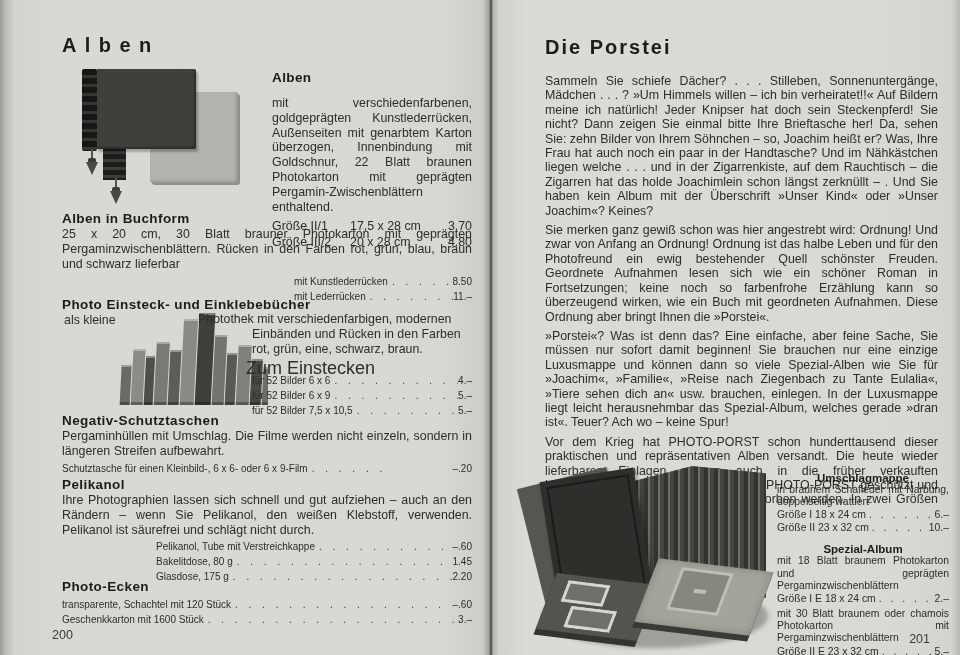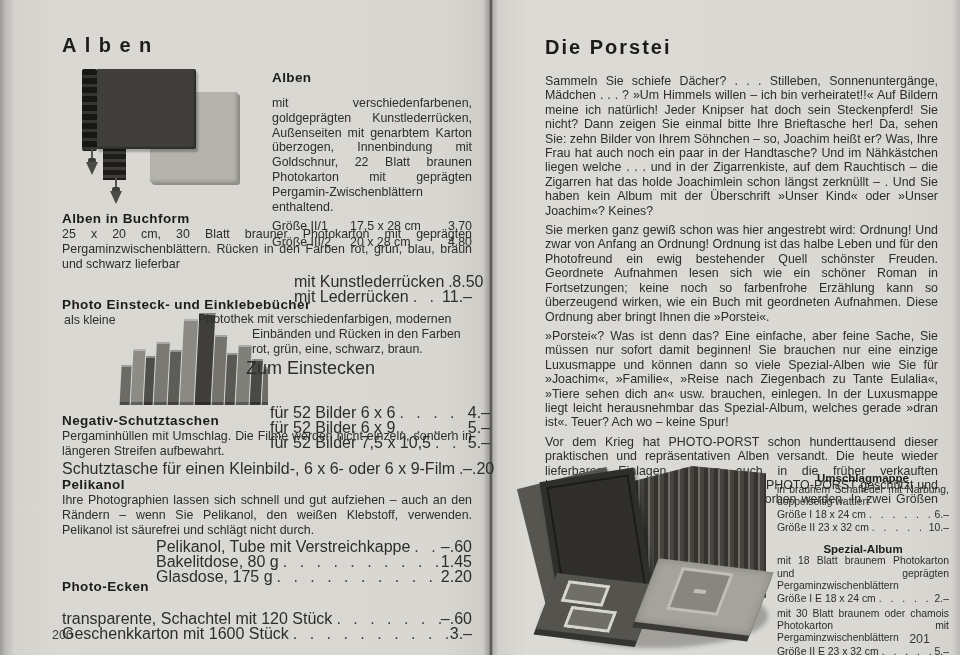--- a/index.html
+++ b/index.html
@@ -20,21 +20,21 @@
 
   .abs{position:absolute;}
   .page-title{font-size:20px;font-weight:bold;color:#1d1c19;}
   .ls-wide{letter-spacing:.42em;}
   .ls-med{letter-spacing:.10em;}
   .sec-head{font-size:13.5px;font-weight:bold;color:#1d1c19;letter-spacing:.03em;white-space:nowrap;}
   .body-txt{font-size:12.4px;line-height:14.8px;text-align:justify;}
   .body-txt-sm{font-size:12.4px;line-height:14.4px;text-align:justify;}
   .nowrap{white-space:nowrap;}
 
-  .prow{display:flex;align-items:baseline;font-size:16px;line-height:15px;justify-content:space-between;}
+  .prow{display:flex;align-items:baseline;font-size:10px;line-height:15px;justify-content:space-between;}
   .prow .pl{white-space:nowrap;}
   .prow .pd{flex:1;overflow:hidden;white-space:nowrap;letter-spacing:4px;padding:0 4px;color:#3a3936;}
   .prow .pp{white-space:nowrap;text-align:right;}
 
   .srow{display:flex;align-items:baseline;font-size:12.4px;line-height:16px;}
   .srow .sl{width:78px;white-space:nowrap;}
   .srow .sd{width:84px;white-space:nowrap;}
   .srow .sp{flex:1;text-align:right;white-space:nowrap;}
 
   
@@ -165,21 +165,21 @@
         <div style="width:13px;height:60px;background:#80807a;"></div>
         <div style="width:11px;height:46px;background:#4a4945;"></div>
         <div style="width:9px;height:38px;background:#6e6d68;"></div>
       </div>
     </div>
 
     <div class="abs nowrap" style="left:136px;top:15px;font-size:12.4px;">Photothek mit verschiedenfarbigen, modernen</div>
     <div class="abs nowrap" style="left:190px;top:30px;font-size:12.4px;">Einbänden und Rücken in den Farben</div>
     <div class="abs nowrap" style="left:190px;top:45px;font-size:12.4px;">rot,  grün,  eine,  schwarz,  braun.</div>
     <div class="abs nowrap" style="left:184px;top:61px;font-size:18px;">Zum Einstecken</div>
-    <div class="abs" style="left:208px;top:76px;width:220px;margin-top:32px;">
+    <div class="abs" style="left:190px;top:76px;width:220px;">
       <div class="prow">
         <span class="pl">für 52 Bilder 6 x 6</span>
         <span class="pd">. . . . . . . . . . . . . .</span>
         <span class="pp">4.–</span>
       </div>
       <div class="prow">
         <span class="pl">für 52 Bilder 6 x 9</span>
         <span class="pd">. . . . . . . . . . . . . .</span>
         <span class="pp">5.–</span>
       </div>
@@ -218,21 +218,21 @@
       <div class="prow">
         <span class="pl">Glasdose, 175 g</span>
         <span class="pd">. . . . . . . . . . . . . . . . . . .</span>
         <span class="pp">2.20</span>
       </div>
     </div>
   </div>
 
   <div class="abs" style="left:62px;top:579px;width:410px;">
     <div class="sec-head">Photo-Ecken</div>
-    <div style="margin-top:17px;">
+    <div style="margin-top:3px;">
       <div class="prow">
         <span class="pl">transparente, Schachtel mit 120 Stück</span>
         <span class="pd">. . . . . . . . . . . . . . . . .</span>
         <span class="pp">–.60</span>
       </div>
       <div class="prow">
         <span class="pl">Geschenkkarton mit 1600 Stück</span>
         <span class="pd">. . . . . . . . . . . . . . . . . . .</span>
         <span class="pp">3.–</span>
       </div>

